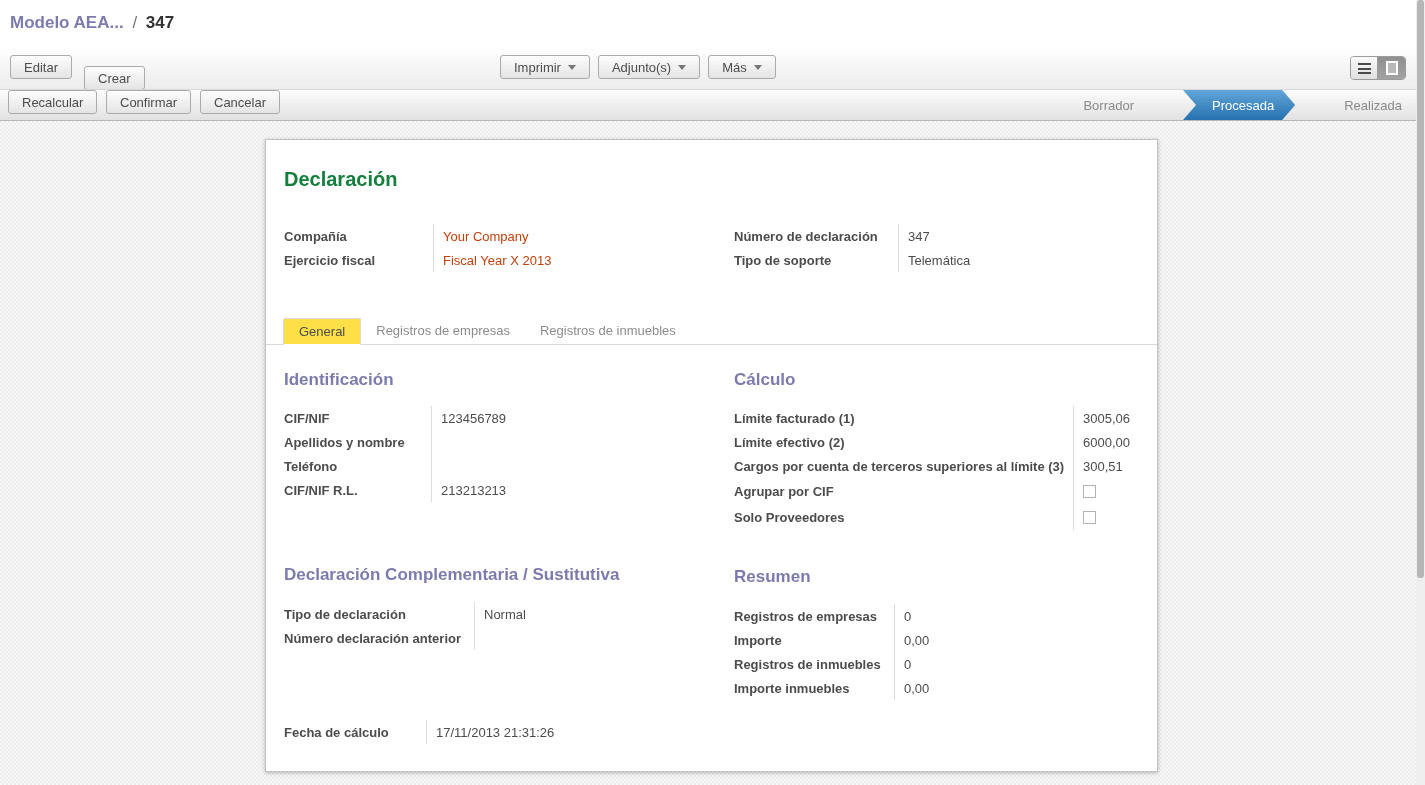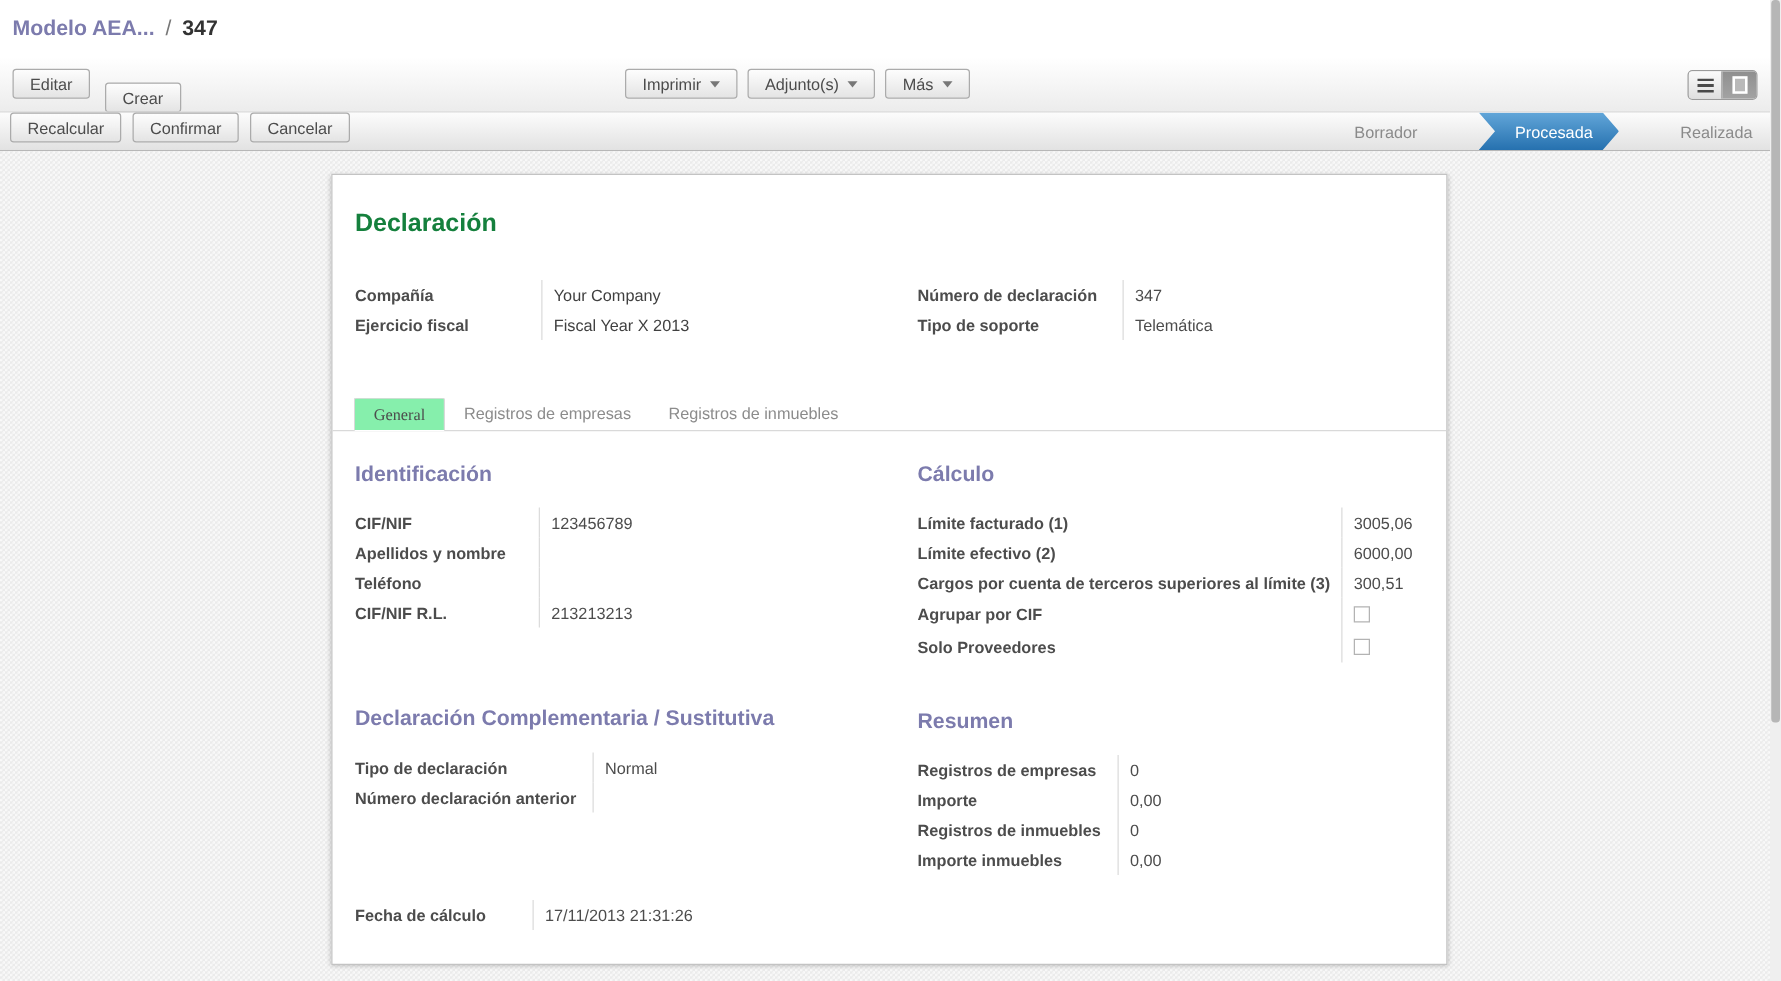--- a/index.html
+++ b/index.html
@@ -60,29 +60,29 @@
   #sheet { position:absolute; left:265px; top:18px; width:893px; height:633px;
            background:#fff; border:1px solid #c3c3c3; box-shadow:0 1px 4px rgba(0,0,0,.25); }
 
   .sheet-title { position:absolute; left:18px; top:28px; font-size:20px; font-weight:bold; color:#15803d; }
   .sec-title { position:absolute; font-size:17px; font-weight:bold; color:#7c7bad; }
 
   .fieldgroup { position:absolute; font-size:13px; }
   .frow { display:flex; min-height:24px; }
   .flabel { font-weight:bold; color:#4c4c4c; display:flex; align-items:center; padding-right:6px; }
   .fvalue { flex:1; border-left:1px solid #dcdcdc; padding-left:9px; display:flex; align-items:center; color:#4c4c4c; }
-  .fvalue.link { color:#404040; cursor:pointer; }
+  .fvalue.link { color:#c2410c; cursor:pointer; }
   .cb { width:13px; height:13px; border:1px solid #b3b3b3; background:#fff; display:inline-block; }
 
   
   #tabbar { position:absolute; left:0; top:178px; width:100%; padding-left:17px;
             border-bottom:1px solid #d9d9d9; display:flex; height:27px; font-size:13px; }
   .tab { padding:5px 15px; color:#8c8c8c; cursor:pointer; white-space:nowrap; }
-  .tab.active { background:#86efac; border:1px solid #d9d9d9; border-bottom:1px solid #fff;
-                margin-bottom:-1px; color:#4c4c4c; border-radius:2px 2px 0 0;font-family:Liberation Serif, serif; }
+  .tab.active { background:#fde047; border:1px solid #d9d9d9; border-bottom:1px solid #fff;
+                margin-bottom:-1px; color:#4c4c4c; border-radius:2px 2px 0 0; }
 
   
   #scrollbar { position:absolute; right:0; top:0; width:9px; height:785px; background:#efefef; }
   #scrollbar-thumb { position:absolute; left:1px; top:0; width:7px; height:578px; background:#b6b6b6; border-radius:3px; }
 </style>
 </head>
 <body>
 
 <div id="screen">
 

